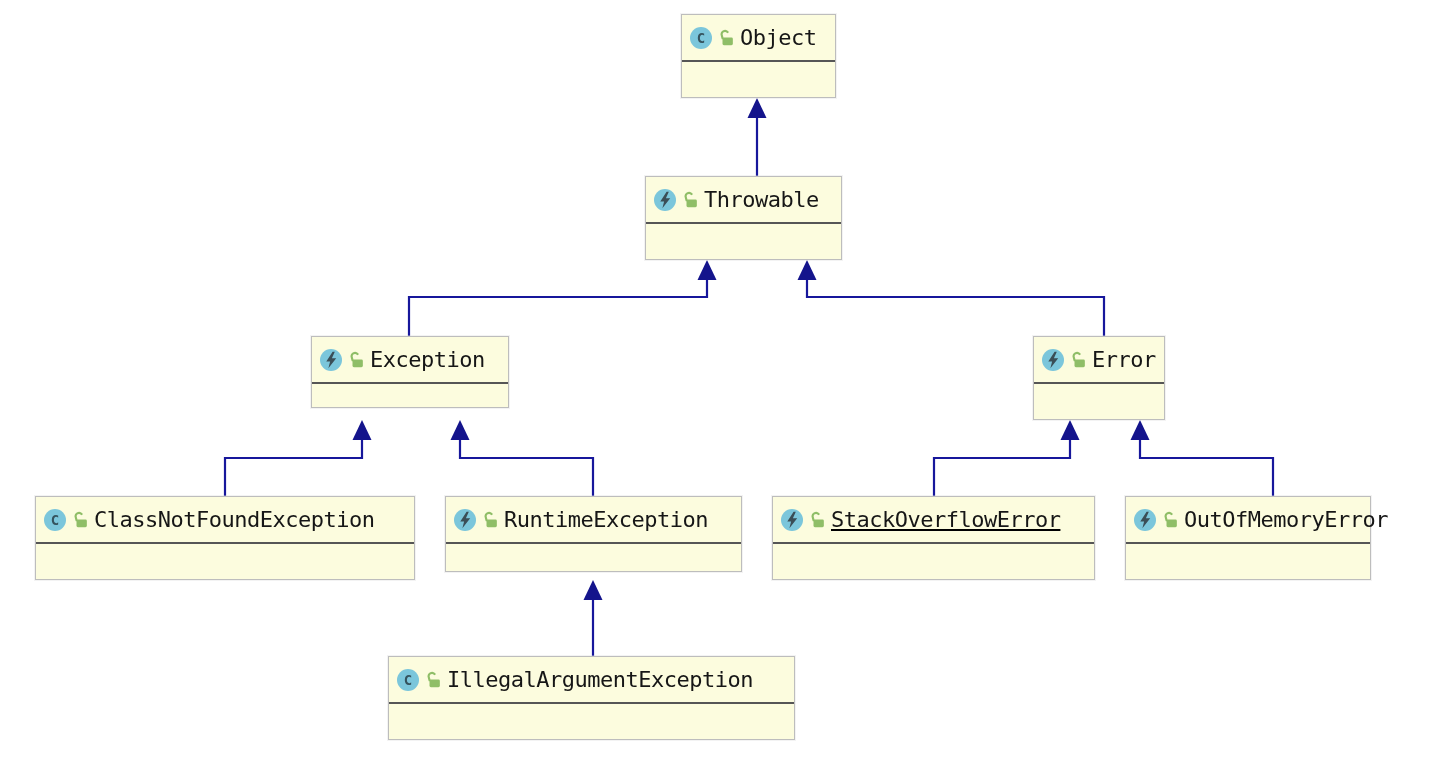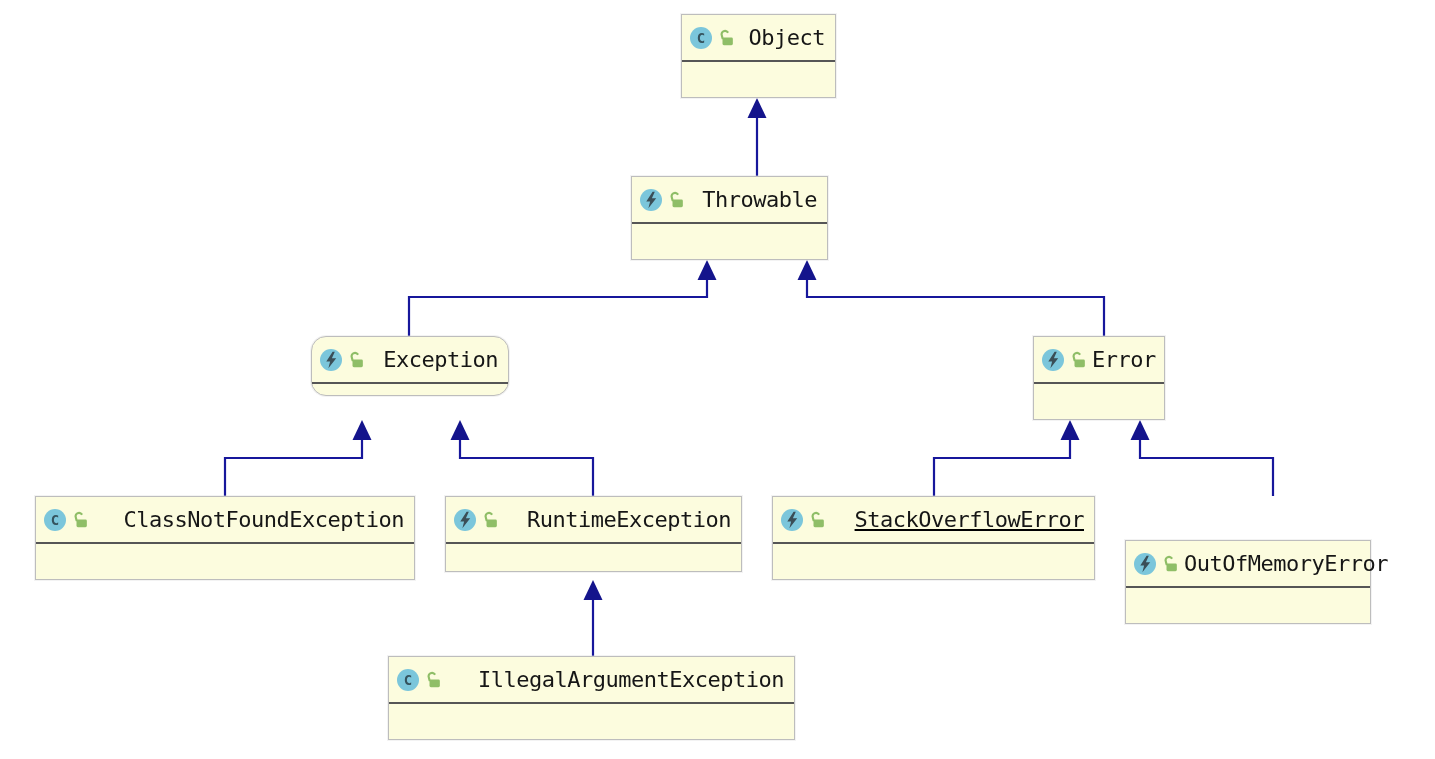--- a/index.html
+++ b/index.html
@@ -61,21 +61,21 @@
     flex: 0 0 auto;
     margin-left: 6px;
     width: 18px;
     height: 18px;
     display: inline-flex;
     align-items: center;
     justify-content: center;
   }
   .node-label {
     flex: 1;
-    text-align: right;
+    text-align: left;
     font-size: 22px;
     font-weight: 500;
     color: #161616;
     white-space: nowrap;
     letter-spacing: -0.5px;
     padding-left: 4px;
   }
 </style>
 </head>
 <body>
@@ -105,38 +105,38 @@
         <span class="lock">
           <svg width="18" height="18" viewBox="0 0 20 20">
             <path d="M4.5 10 L4.5 6.8 A3.8 3.8 0 0 1 11.6 4.6" fill="none" stroke="#8FBE67" stroke-width="2.4" stroke-linecap="round" transform="rotate(-14 6 8)"></path>
             <rect x="5" y="9.5" width="11.5" height="8.5" rx="1.6" fill="#8FBE67"></rect>
           </svg>
         </span>
         <span class="node-label">Object</span>
       </div>
       <div class="node-body"></div>
     </div>
-    <div class="node" style="left: 631px; top: 176px; width: 197px; height: 84px;">
+    <div class="node" style="left: 645px; top: 176px; width: 197px; height: 84px;">
       <div class="node-title">
         <span class="spot">
           <svg width="22" height="22" viewBox="0 0 22 22">
             <path d="M12.6 2.8 L6.3 12.4 L10.1 12.4 L8.4 19.2 L16.2 9.2 L11.9 9.2 L14.8 2.8 Z" fill="#3A4E57"></path>
           </svg>
         </span>
         <span class="lock">
           <svg width="18" height="18" viewBox="0 0 20 20">
             <path d="M4.5 10 L4.5 6.8 A3.8 3.8 0 0 1 11.6 4.6" fill="none" stroke="#8FBE67" stroke-width="2.4" stroke-linecap="round" transform="rotate(-14 6 8)"></path>
             <rect x="5" y="9.5" width="11.5" height="8.5" rx="1.6" fill="#8FBE67"></rect>
           </svg>
         </span>
         <span class="node-label">Throwable</span>
       </div>
       <div class="node-body"></div>
     </div>
-    <div class="node" style="left: 311px; top: 336px; width: 198px; height: 60px; border-radius: 15px;">
+    <div class="node" style="left: 311px; top: 336px; width: 198px; height: 72px;">
       <div class="node-title">
         <span class="spot">
           <svg width="22" height="22" viewBox="0 0 22 22">
             <path d="M12.6 2.8 L6.3 12.4 L10.1 12.4 L8.4 19.2 L16.2 9.2 L11.9 9.2 L14.8 2.8 Z" fill="#3A4E57"></path>
           </svg>
         </span>
         <span class="lock">
           <svg width="18" height="18" viewBox="0 0 20 20">
             <path d="M4.5 10 L4.5 6.8 A3.8 3.8 0 0 1 11.6 4.6" fill="none" stroke="#8FBE67" stroke-width="2.4" stroke-linecap="round" transform="rotate(-14 6 8)"></path>
             <rect x="5" y="9.5" width="11.5" height="8.5" rx="1.6" fill="#8FBE67"></rect>
@@ -203,21 +203,21 @@
         <span class="lock">
           <svg width="18" height="18" viewBox="0 0 20 20">
             <path d="M4.5 10 L4.5 6.8 A3.8 3.8 0 0 1 11.6 4.6" fill="none" stroke="#8FBE67" stroke-width="2.4" stroke-linecap="round" transform="rotate(-14 6 8)"></path>
             <rect x="5" y="9.5" width="11.5" height="8.5" rx="1.6" fill="#8FBE67"></rect>
           </svg>
         </span>
         <span class="node-label">StackOverflowError</span>
       </div>
       <div class="node-body"></div>
     </div>
-    <div class="node" style="left: 1125px; top: 496px; width: 246px; height: 84px; margin-top: 44px;">
+    <div class="node" style="left: 1125px; top: 496px; width: 246px; height: 84px;">
       <div class="node-title">
         <span class="spot">
           <svg width="22" height="22" viewBox="0 0 22 22">
             <path d="M12.6 2.8 L6.3 12.4 L10.1 12.4 L8.4 19.2 L16.2 9.2 L11.9 9.2 L14.8 2.8 Z" fill="#3A4E57"></path>
           </svg>
         </span>
         <span class="lock">
           <svg width="18" height="18" viewBox="0 0 20 20">
             <path d="M4.5 10 L4.5 6.8 A3.8 3.8 0 0 1 11.6 4.6" fill="none" stroke="#8FBE67" stroke-width="2.4" stroke-linecap="round" transform="rotate(-14 6 8)"></path>
             <rect x="5" y="9.5" width="11.5" height="8.5" rx="1.6" fill="#8FBE67"></rect>

